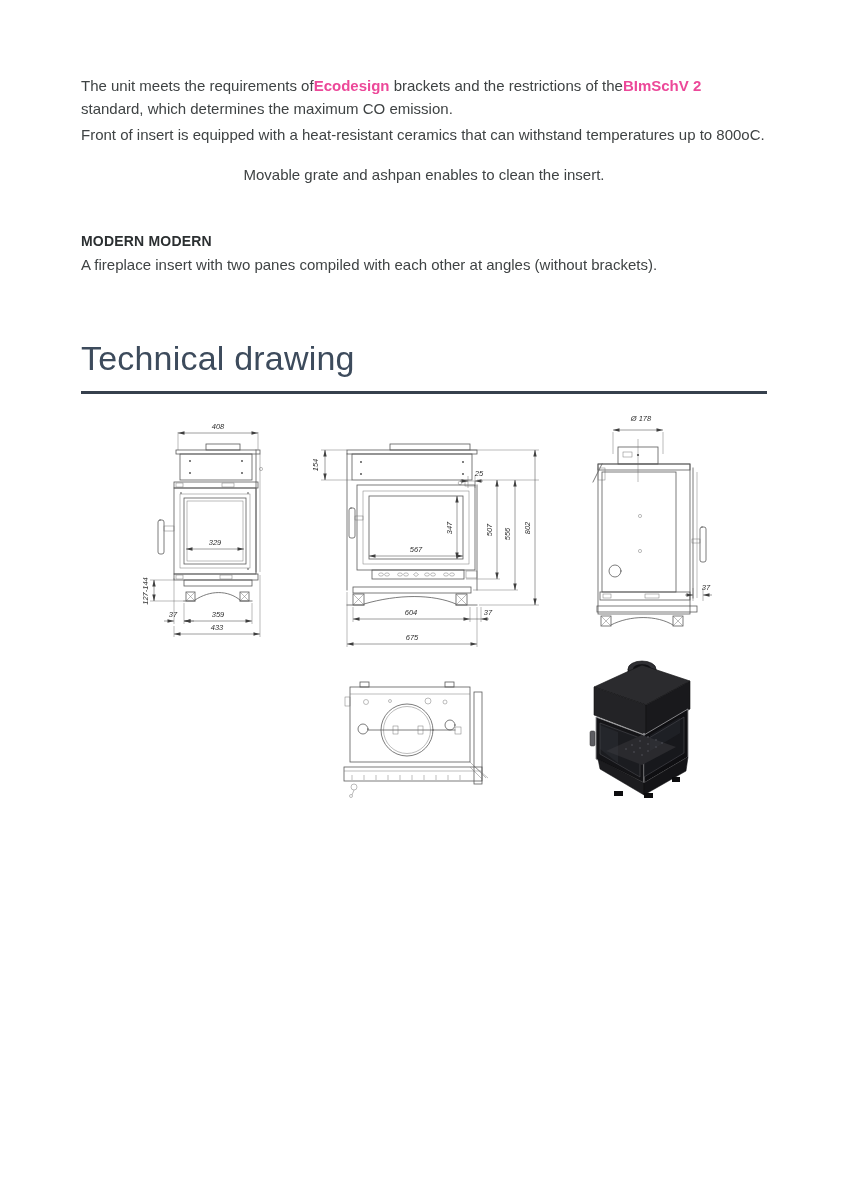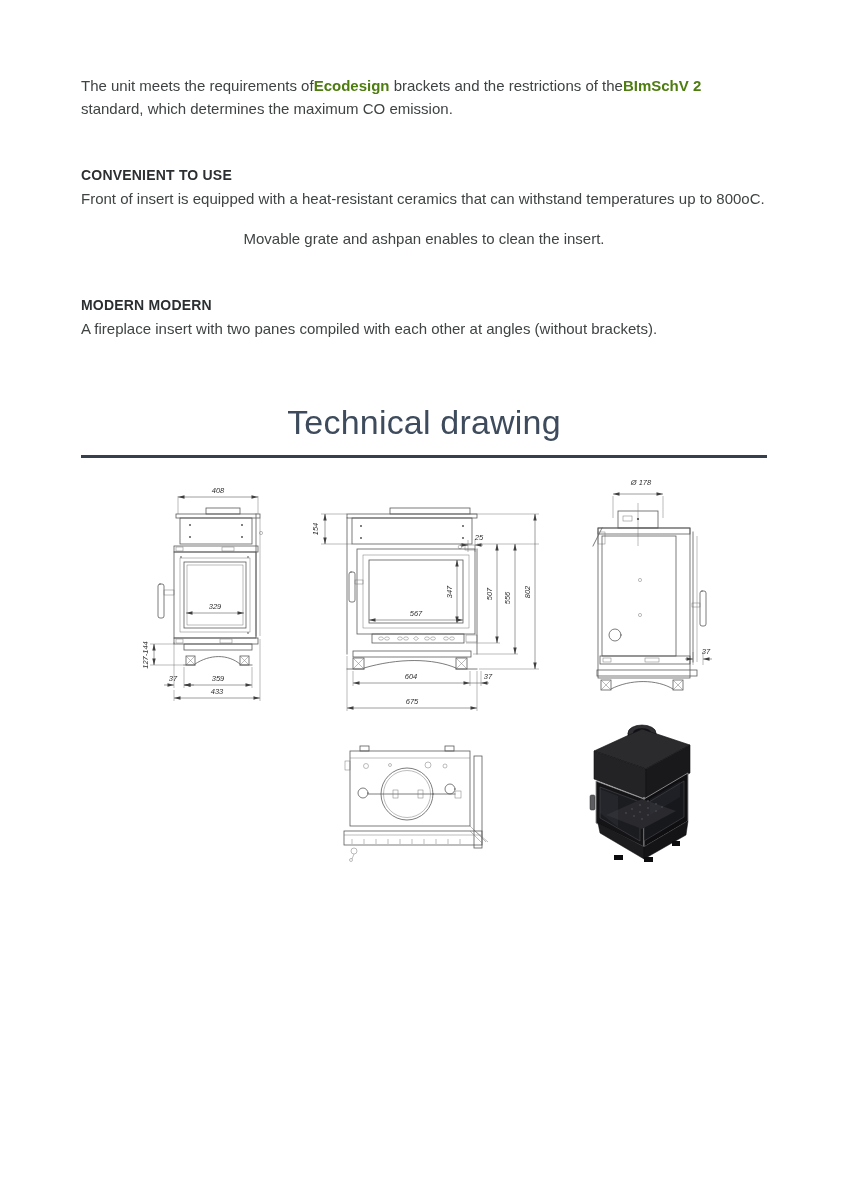--- a/index.html
+++ b/index.html
@@ -5,30 +5,30 @@
   html,body{margin:0;padding:0;}
   body{
     width:848px;height:1200px;background:#ffffff;overflow:hidden;
     font-family:"Liberation Sans",sans-serif;
     -webkit-font-smoothing:antialiased;
   }
   .page{padding:74px 81px 0 81px;}
   .intro,.para{
     font-size:15px;line-height:23px;color:#3f4344;margin:0;
   }
-  .intro b{color:#4d7c0f;font-weight:700;}
+  .intro b{color:#ec4899;font-weight:700;}
   h3.sec{
     font-size:14px;font-weight:700;color:#2b2f31;
     letter-spacing:.2px;margin:46px 0 0 0;line-height:18px;
   }
   .para{margin-top:3px;}
   .para.tight{margin-top:17px;text-align:center;}
   h1.tech{
     font-size:34px;font-weight:400;color:#3d4b5c;
-    margin:62px 0 0 0;line-height:40px;letter-spacing:.2px;text-align:center;
+    margin:62px 0 0 0;line-height:40px;letter-spacing:.2px;
   }
   .rule{border:0;border-top:3px solid #36404d;margin:13px 0 0 0;}
   .drawings{position:relative;height:400px;margin-top:18px;}
   .drawings svg{position:absolute;overflow:visible;}
   svg text{
     font-family:"Liberation Sans",sans-serif;
     font-style:italic;font-size:7.5px;fill:#2e2e2e;
   }
   .obj{stroke:#5a5a5a;stroke-width:.8;fill:none;stroke-linecap:square;}
   .thin{stroke:#7a7a7a;stroke-width:.5;fill:none;}
@@ -36,21 +36,20 @@
   .ext{stroke:#6a6a6a;stroke-width:.45;fill:none;}
   .dot{fill:#444;stroke:none;}
 </style>
 </head>
 <body>
 
 <div class="page">
 
   <p class="intro"><span>The unit meets the requirements of</span><b>Ecodesign</b><span> brackets and the restrictions of the</span><b>BImSchV 2</b><span> standard, which determines the maximum CO emission.</span></p>
 
-  <h3 class="sec">CONVENIENT TO USE</h3>
   <p class="para">Front of insert is equipped with a heat-resistant ceramics that can withstand temperatures up to 800oC.</p>
   <p class="para tight">Movable grate and ashpan enables to clean the insert.</p>
 
   <h3 class="sec">MODERN MODERN</h3>
   <p class="para">A fireplace insert with two panes compiled with each other at angles (without brackets).</p>
 
   <h1 class="tech">Technical drawing</h1>
   <hr class="rule">
 
   <div class="drawings">

